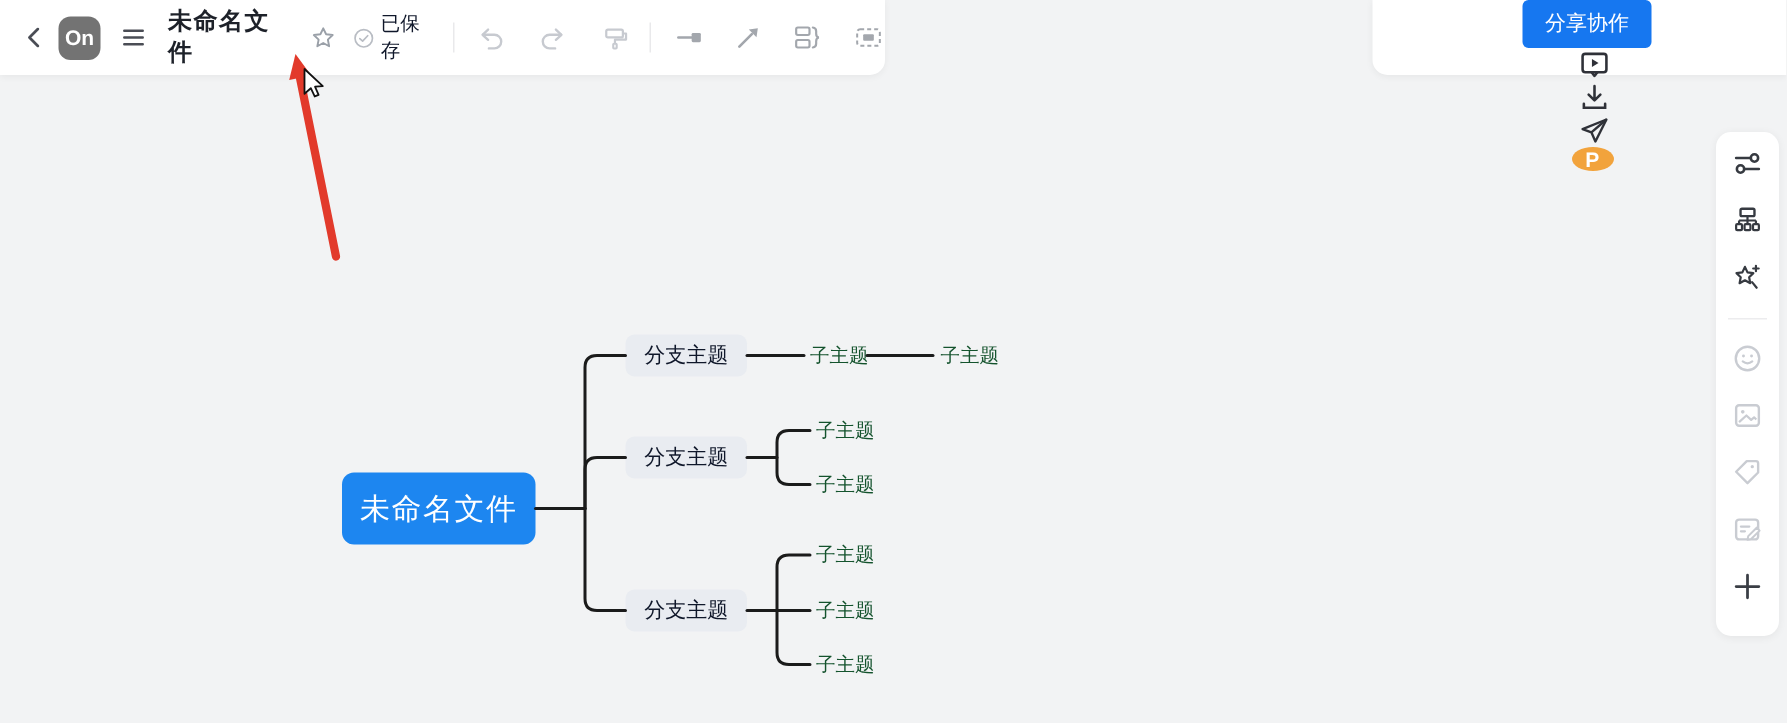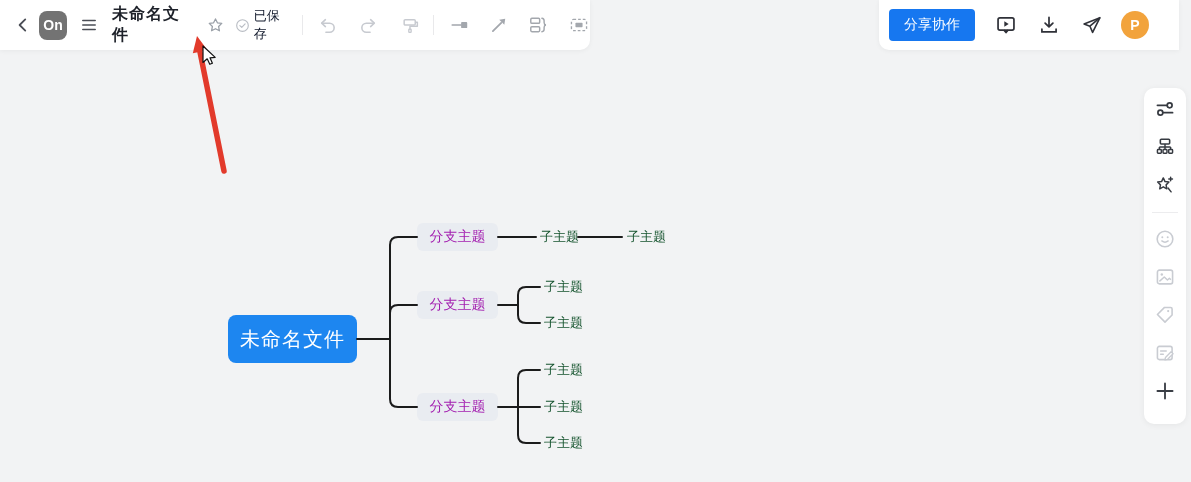--- a/index.html
+++ b/index.html
@@ -33,24 +33,24 @@
   .undo-btn { margin-left:14px; width:22px; height:22px; }
   .redo-btn { margin-left:20px; width:22px; height:22px; }
   .painter-btn { margin-left:20px; width:22px; height:22px; }
   .conn-btn { margin-left:16px; width:22px; height:22px; }
   .arrow-btn { margin-left:18px; width:22px; height:22px; }
   .summary-btn { margin-left:18px; width:22px; height:22px; }
   .boundary-btn { margin-left:20px; width:22px; height:22px; }
 
   
   .topbar-right {
-    position:absolute; right:12px; top:0; width:300px; height:50px;
+    position:absolute; right:0; top:0; width:276px; height:50px;
     background:#ffffff; border-radius:0 0 0 10px;
     box-shadow:0 1px 5px rgba(0,0,0,.05);
-    display:flex; align-items:center; z-index:20;
+    display:flex; align-items:center; z-index:20;flex-direction:column;
   }
   .share-btn {
     margin-left:10px; border:none; background:#1677f0; color:#fff;
     font-size:14px; padding:7px 15px; border-radius:4px;
     font-family:inherit;
   }
   .tr-icon-btn { width:24px; height:24px; margin-left:19px; }
   .avatar {
     margin-left:17px; width:28px; height:28px; border-radius:50%;
     background:#f2a33c; color:#fff; font-size:14px; font-weight:bold;
@@ -72,21 +72,21 @@
   .mm-layer { position:absolute; left:0; top:0; z-index:5; }
   .mm-node { position:absolute; display:flex; align-items:center; justify-content:center; }
   .mm-root {
     left:228px; top:315px; width:129px; height:48px;
     background:#1d86f0; border-radius:8px;
     color:#ffffff; font-size:20px; letter-spacing:1px;
   }
   .mm-branch {
     left:417px; width:81px; height:28px;
     background:#e9ecf1; border-radius:6px;
-    color:#a21caf; font-size:14px;
+    color:#0f172a; font-size:14px;
   }
   .mm-b1 { top:223px; } .mm-b2 { top:291px; } .mm-b3 { top:393px; }
   .mm-sub { position:absolute; color:#14532d; font-size:13px; line-height:18px; }
 
   
   .annotation-layer { position:absolute; left:0; top:0; z-index:40; pointer-events:none; }
 </style>
 </head>
 <body>
 

